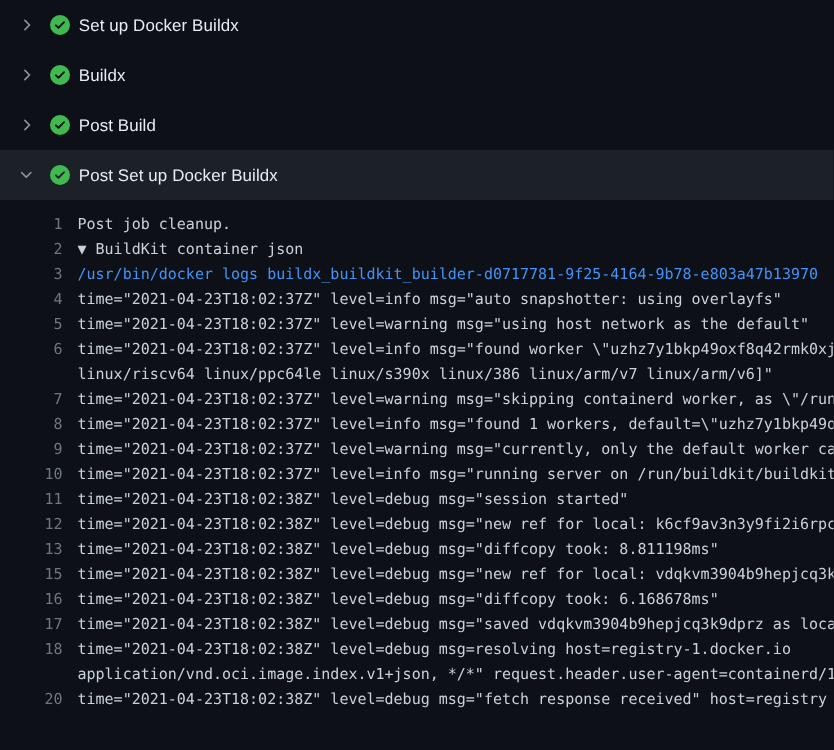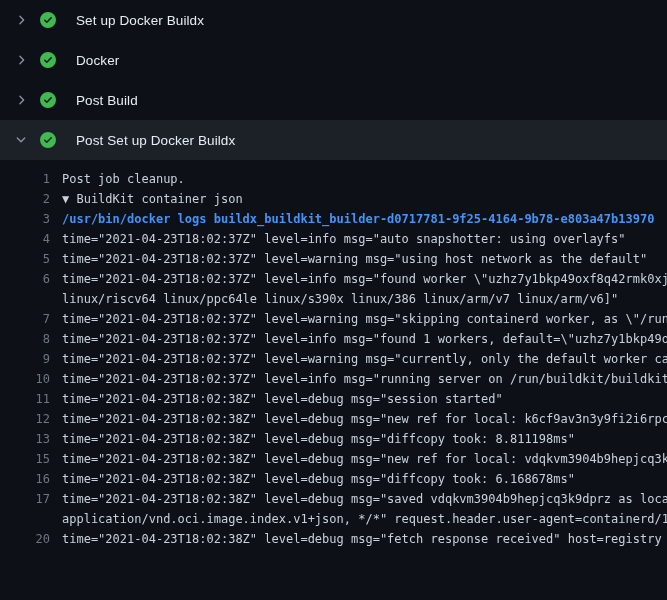--- a/index.html
+++ b/index.html
@@ -11,26 +11,26 @@
   html,body{margin:0;padding:0}
   body{
     width:667px;height:600px;overflow:hidden;background:var(--bg);
     font-family:"Liberation Sans","DejaVu Sans",sans-serif;
   }
   .steps{padding-top:0}
   .step-row{display:flex;align-items:center;height:40px;padding:0 16px 0 13px;cursor:pointer}
   .step-row.expanded{background:var(--header_bg_expanded)}
   .chev{width:16px;height:16px;display:flex;align-items:center;justify-content:center;flex:none}
   .check{width:16px;height:16px;margin-left:11px;flex:none;display:flex}
-  .step-label{margin-left:20px;color:var(--step_label);font-size:13.5px;font-weight:500;letter-spacing:.1px}
+  .step-label{margin-left:7px;color:var(--step_label);font-size:13.5px;font-weight:500;letter-spacing:.1px}
   .log{padding-top:9px;font-family:"DejaVu Sans Mono","Liberation Mono",monospace;font-size:12px}
   .log-row{display:flex;height:20px;line-height:20px;white-space:pre;overflow:hidden}
   .ln{flex:none;width:50px;text-align:right;color:var(--line_number);cursor:pointer}
   .lt{flex:none;padding-left:12px;color:var(--log_text)}
-  .lt.command{color:var(--command_blue);font-weight:700}
+  .lt.command{color:var(--command_blue);font-weight:400}
   .lt.group{cursor:pointer}
 </style>
 </head>
 <body>
 
 <div class="steps">
     <div class="step-row">
       <span class="chev">
         <svg width="14" height="14" viewBox="0 0 16 16" aria-hidden="true">
           <path fill="var(--chevron)" d="M6.22 3.22a.75.75 0 0 1 1.06 0l4.25 4.25a.75.75 0 0 1 0 1.06l-4.25 4.25a.75.75 0 0 1-1.06-1.06L9.94 8 6.22 4.28a.75.75 0 0 1 0-1.06Z"></path>
@@ -47,21 +47,21 @@
       <span class="chev">
         <svg width="14" height="14" viewBox="0 0 16 16" aria-hidden="true">
           <path fill="var(--chevron)" d="M6.22 3.22a.75.75 0 0 1 1.06 0l4.25 4.25a.75.75 0 0 1 0 1.06l-4.25 4.25a.75.75 0 0 1-1.06-1.06L9.94 8 6.22 4.28a.75.75 0 0 1 0-1.06Z"></path>
         </svg>
       </span>
       <span class="check">
         <svg width="16" height="16" viewBox="0 0 16 16" aria-hidden="true">
           <path fill="var(--check_green)" fill-rule="evenodd" d="M8 16A8 8 0 1 1 8 0a8 8 0 0 1 0 16Zm3.78-9.72a.751.751 0 0 0-.018-1.042.751.751 0 0 0-1.042-.018L6.75 9.19 5.28 7.72a.751.751 0 0 0-1.042.018.751.751 0 0 0-.018 1.042l2 2a.75.75 0 0 0 1.06 0Z"></path>
         </svg>
       </span>
-      <span class="step-label">Docker</span>
+      <span class="step-label">Buildx</span>
     </div>
     <div class="step-row">
       <span class="chev">
         <svg width="14" height="14" viewBox="0 0 16 16" aria-hidden="true">
           <path fill="var(--chevron)" d="M6.22 3.22a.75.75 0 0 1 1.06 0l4.25 4.25a.75.75 0 0 1 0 1.06l-4.25 4.25a.75.75 0 0 1-1.06-1.06L9.94 8 6.22 4.28a.75.75 0 0 1 0-1.06Z"></path>
         </svg>
       </span>
       <span class="check">
         <svg width="16" height="16" viewBox="0 0 16 16" aria-hidden="true">
           <path fill="var(--check_green)" fill-rule="evenodd" d="M8 16A8 8 0 1 1 8 0a8 8 0 0 1 0 16Zm3.78-9.72a.751.751 0 0 0-.018-1.042.751.751 0 0 0-1.042-.018L6.75 9.19 5.28 7.72a.751.751 0 0 0-1.042.018.751.751 0 0 0-.018 1.042l2 2a.75.75 0 0 0 1.06 0Z"></path>
@@ -94,15 +94,16 @@
     <div class="log-row"><span class="ln">7</span><span class="lt default">time="2021-04-23T18:02:37Z" level=warning msg="skipping containerd worker, as \"/run</span></div>
     <div class="log-row"><span class="ln">8</span><span class="lt default">time="2021-04-23T18:02:37Z" level=info msg="found 1 workers, default=\"uzhz7y1bkp49o</span></div>
     <div class="log-row"><span class="ln">9</span><span class="lt default">time="2021-04-23T18:02:37Z" level=warning msg="currently, only the default worker ca</span></div>
     <div class="log-row"><span class="ln">10</span><span class="lt default">time="2021-04-23T18:02:37Z" level=info msg="running server on /run/buildkit/buildkit</span></div>
     <div class="log-row"><span class="ln">11</span><span class="lt default">time="2021-04-23T18:02:38Z" level=debug msg="session started"</span></div>
     <div class="log-row"><span class="ln">12</span><span class="lt default">time="2021-04-23T18:02:38Z" level=debug msg="new ref for local: k6cf9av3n3y9fi2i6rpc</span></div>
     <div class="log-row"><span class="ln">13</span><span class="lt default">time="2021-04-23T18:02:38Z" level=debug msg="diffcopy took: 8.811198ms"</span></div>
     <div class="log-row"><span class="ln">15</span><span class="lt default">time="2021-04-23T18:02:38Z" level=debug msg="new ref for local: vdqkvm3904b9hepjcq3k</span></div>
     <div class="log-row"><span class="ln">16</span><span class="lt default">time="2021-04-23T18:02:38Z" level=debug msg="diffcopy took: 6.168678ms"</span></div>
     <div class="log-row"><span class="ln">17</span><span class="lt default">time="2021-04-23T18:02:38Z" level=debug msg="saved vdqkvm3904b9hepjcq3k9dprz as loca</span></div>
+    <div class="log-row"><span class="ln">18</span><span class="lt default">time="2021-04-23T18:02:38Z" level=debug msg=resolving host=registry-1.docker.io</span></div>
     <div class="log-row"><span class="ln"></span><span class="lt default">application/vnd.oci.image.index.v1+json, */*" request.header.user-agent=containerd/1.4</span></div>
     <div class="log-row"><span class="ln">20</span><span class="lt default">time="2021-04-23T18:02:38Z" level=debug msg="fetch response received" host=registry</span></div>
   </div>
 
 </body></html>

